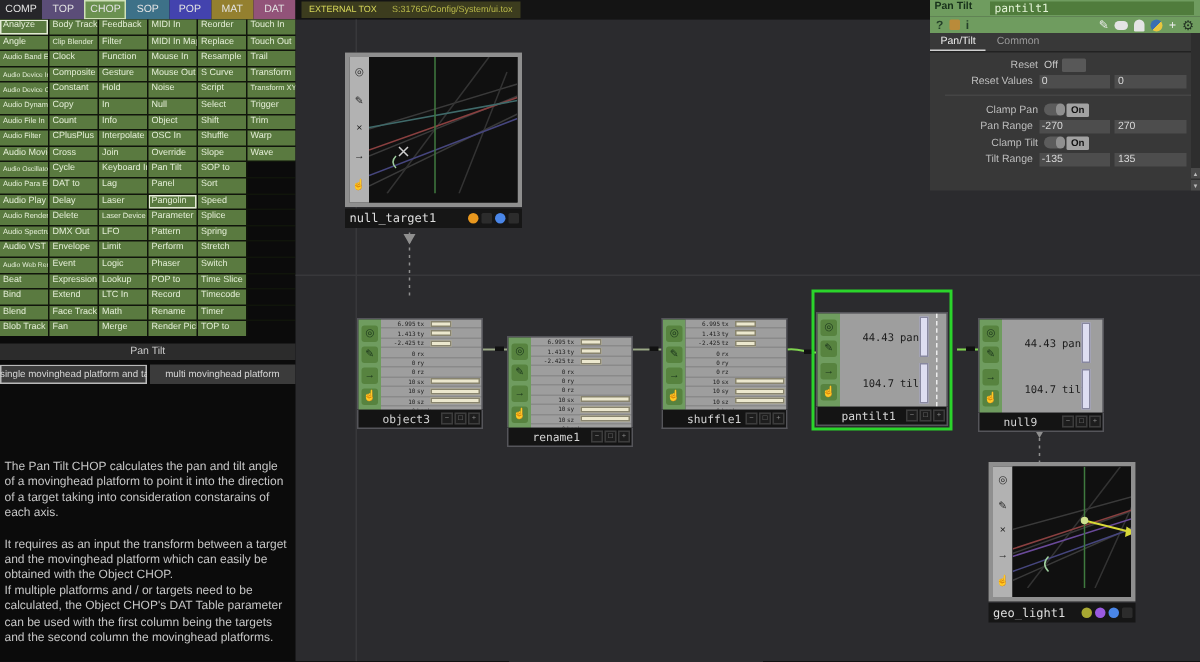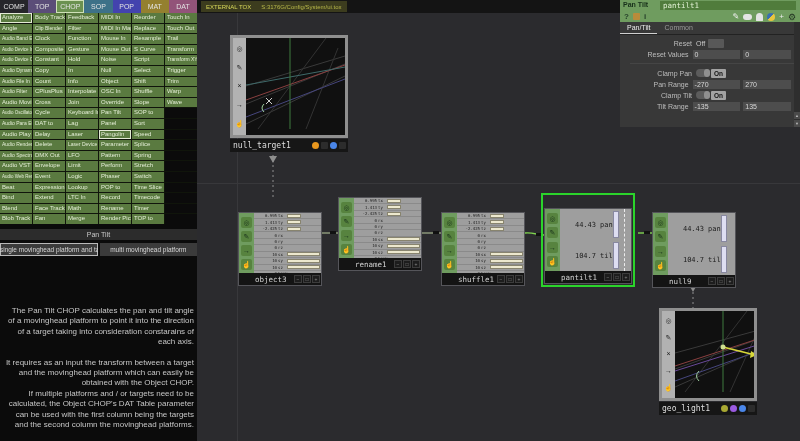--- a/index.html
+++ b/index.html
@@ -20,21 +20,21 @@
   .pcell.sz45{font-size:4.5px;}
   .pcell.sel{box-shadow:inset 0 0 0 1px #e3ead5;}
   .pcell.empty{background:#0b0b0b;}
   #section-header{position:absolute;left:0;top:229px;width:197px;height:11px;background:#2c2c2c;
     color:#c9c9c9;font-size:7px;line-height:11px;text-align:center;}
   #section-buttons{position:absolute;left:0;top:242px;width:197px;height:14px;display:flex;gap:2px;padding-top:1px;}
   .sbtn{background:#3b3b3b;color:#d6d6d6;font-size:6.5px;line-height:13px;text-align:center;
     height:13px;overflow:hidden;white-space:nowrap;flex:1;}
   .sbtn.sel{box-shadow:inset 0 0 0 1px #b9b9b9;}
   #help-text{position:absolute;left:3px;top:306px;width:191px;color:#c6c6c6;font-size:8px;line-height:10.4px;}
-  #help-text p{margin:0 0 10px 0;white-space:pre-wrap;text-align:right;}
+  #help-text p{margin:0 0 10px 0;white-space:pre-wrap;}
 
   
   #topbar{position:absolute;left:197px;top:0;width:603px;height:13px;background:#141414;}
   #external-tox{position:absolute;left:4px;top:1px;height:11px;background:#3c3c1e;display:flex;
     align-items:center;padding:0 5px;gap:10px;}
   #external-tox .lab{color:#d8d85a;font-size:6px;white-space:nowrap;}
   #external-tox .path{color:#b8b84a;font-size:6px;white-space:nowrap;}
 
   
   #network{position:absolute;left:197px;top:13px;width:603px;height:428px;background:#2b2b2e;}
@@ -396,21 +396,21 @@
       <div class="chop-label">
         <span class="nname">object3</span>
         <span class="flags">
           <span class="flag">−</span>
           <span class="flag">□</span>
           <span class="flag">+</span>
         </span>
       </div>
     </div>
 
-    <div class="chop-node" style="left:141px;top:172px;">
+    <div class="chop-node" style="left:141px;top:199px;">
       <div class="chop-inner">
         <div class="chop-strip">
           <span class="nicon">◎</span>
           <span class="nicon">✎</span>
           <span class="nicon">→</span>
           <span class="nicon">☝</span>
         </div>
         <div class="chop-body">
             <div class="crow">
               <span class="cval">6.995</span>

